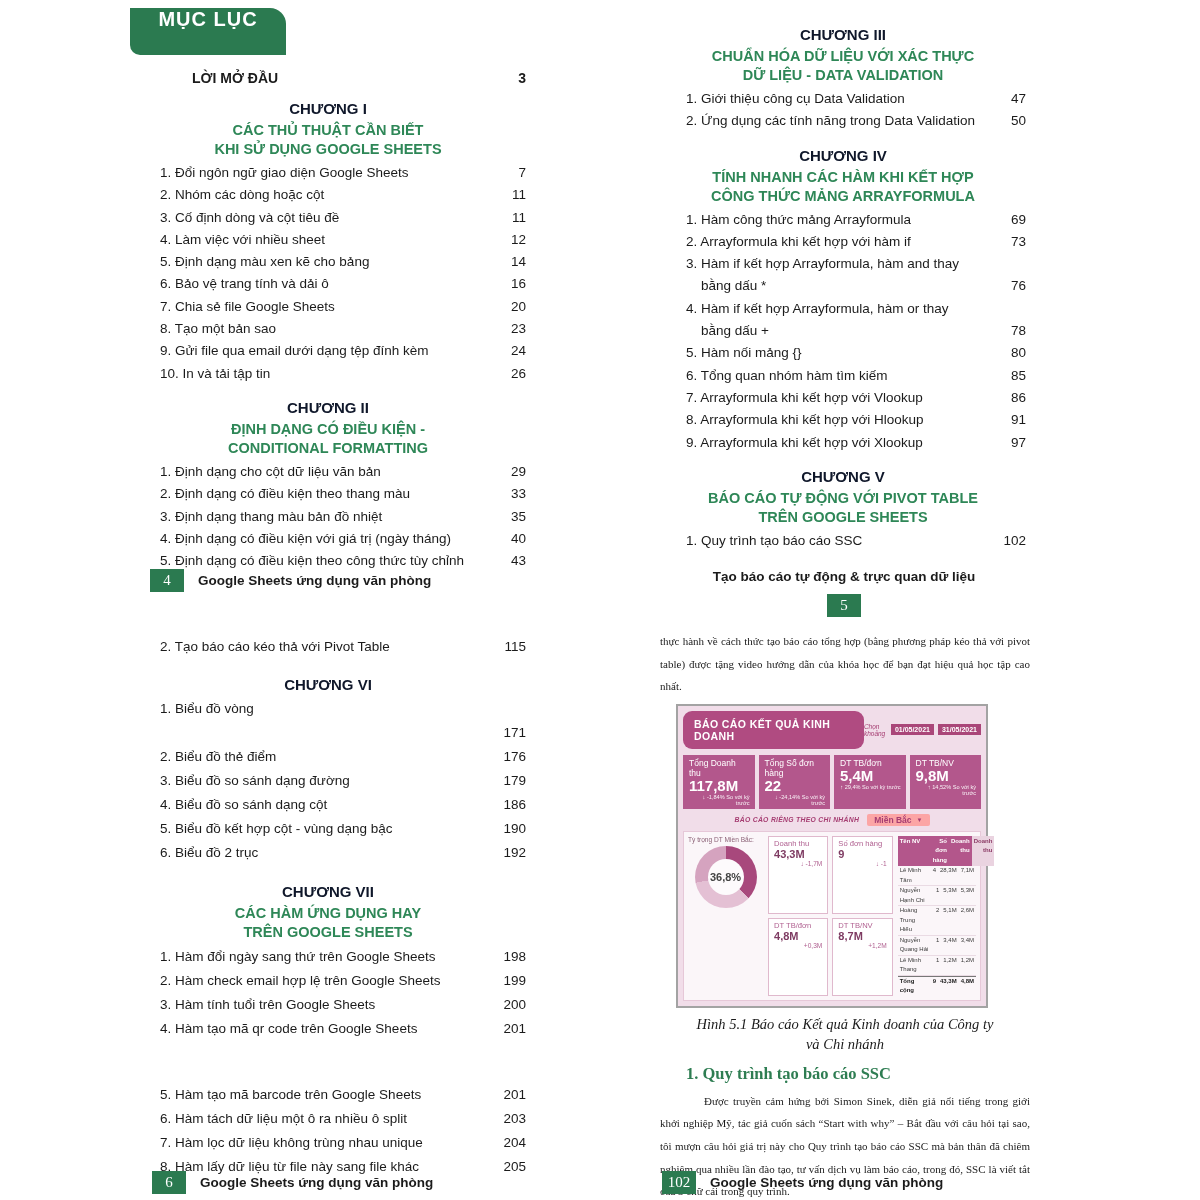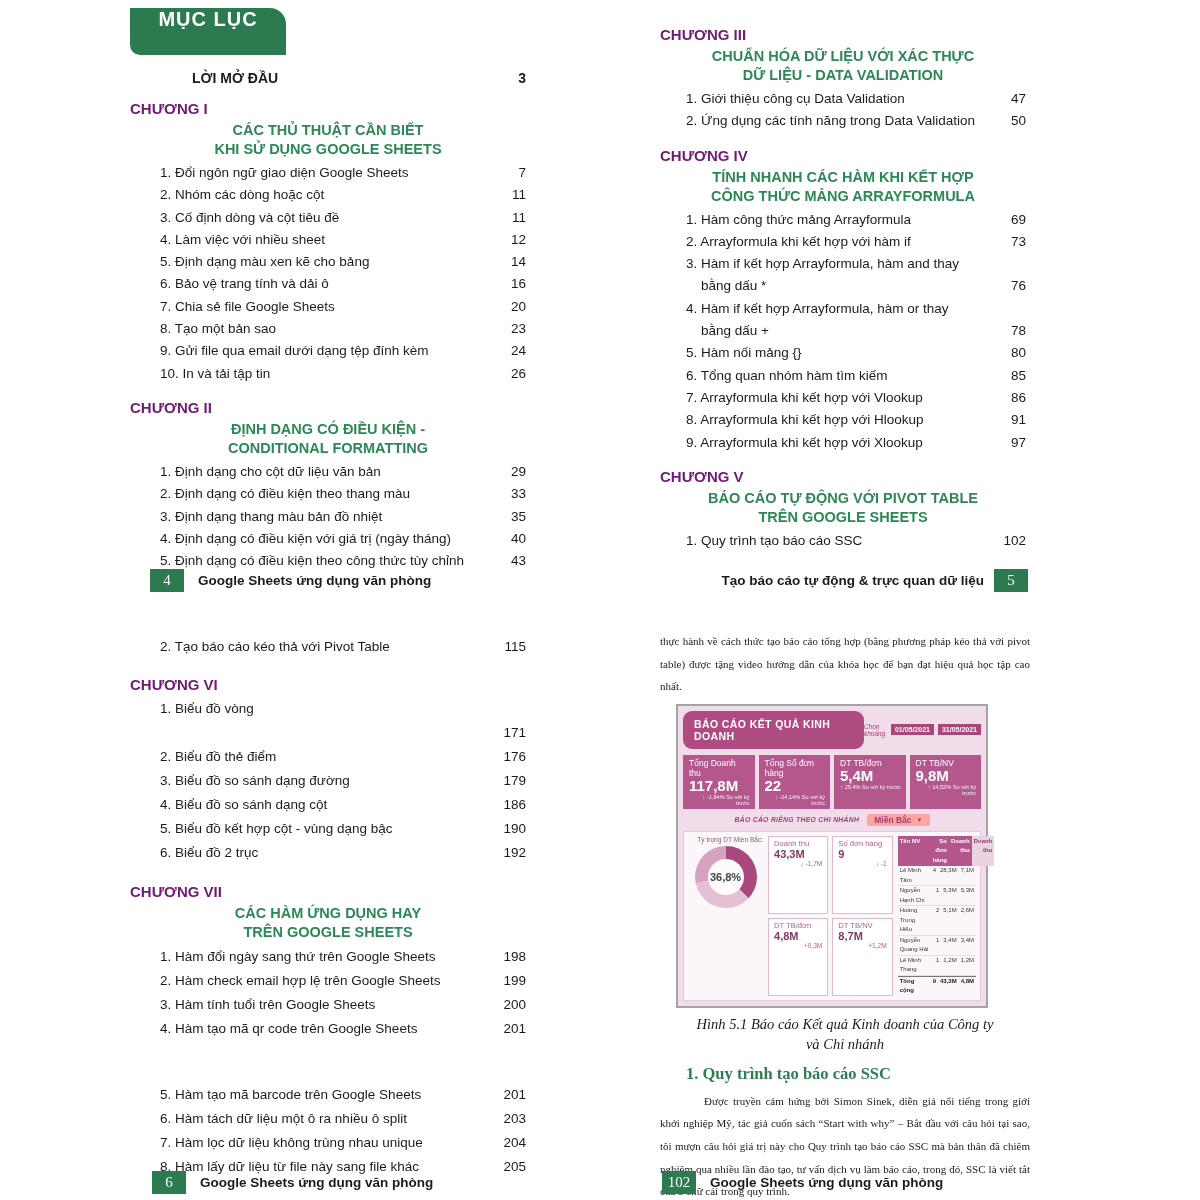--- a/index.html
+++ b/index.html
@@ -5,21 +5,21 @@
   html,body{margin:0;padding:0;background:#ffffff;}
   #canvas{position:relative;width:1200px;height:1200px;background:#fff;overflow:hidden;
           font-family:"Liberation Sans",sans-serif;color:#1b1b1b;}
   .page{position:absolute;}
   
   #muc-luc-box{position:absolute;left:130px;top:8px;width:156px;height:47px;
     background:#2b7a50;border-radius:0 16px 0 10px;display:flex;justify-content:center;}
   #muc-luc-box .t{color:#fff;font-weight:bold;font-size:20px;letter-spacing:1px;}
   .toc-lead{display:flex;justify-content:space-between;font-weight:bold;font-size:14px;
     padding-left:62px;margin-top:8px;}
-  .ch-num{font-weight:bold;font-size:15px;margin:14px 0 4px 0;color:#701a75;}
+  .ch-num{text-align:center;font-weight:bold;font-size:15px;margin:14px 0 4px 0;color:#0f172a;}
   .ch-title{text-align:center;font-weight:bold;font-size:14.5px;line-height:19px;color:#2e8757;}
   .ch-title .line:empty{display:none;}
   .toc-items{margin-top:3px;}
   .toc-row{display:flex;justify-content:space-between;font-size:13.5px;line-height:22.3px;}
   .pl .toc-row{padding-left:30px;}
   .pr .toc-row{padding-left:26px;}
   .toc-text{white-space:pre;}
   .toc-page{text-align:right;min-width:30px;}
   
   .footer{position:absolute;display:flex;align-items:center;gap:14px;font-weight:bold;font-size:13.5px;}
@@ -41,21 +41,21 @@
   .kpi-row{display:grid;grid-template-columns:repeat(4,1fr);gap:4px;margin-top:6px;}
   .kpi{background:#b3578c;color:#fff;padding:3px 5px 3px 6px;min-height:36px;}
   .kpi .lab{font-size:8.5px;}
   .kpi .val{font-size:15px;font-weight:bold;line-height:16px;}
   .kpi .sub{font-size:5.6px;opacity:.92;text-align:right;}
   .band{display:flex;align-items:center;justify-content:center;gap:8px;margin-top:5px;}
   .band .lab{font-style:italic;font-weight:bold;font-size:6.8px;color:#a63d72;letter-spacing:.3px;}
   .band .sel{background:#fca5a5;color:#a63d72;font-size:8.5px;font-weight:bold;padding:1px 7px;
     display:flex;align-items:center;gap:5px;border-radius:2px;}
   .db-lower{display:flex;gap:5px;margin-top:5px;background:#fbf6f9;border:1px solid #e6c8d8;padding:4px;}
-  .donut-wrap{width:88px;text-align:right;}
+  .donut-wrap{width:88px;text-align:left;}
   .donut-label{font-size:6.6px;color:#8c6277;margin-bottom:3px;}
   .donut{position:relative;width:62px;height:62px;margin:0 auto;border-radius:50%;
     background:conic-gradient(#a8487c 0 36.8%,#e4c0d4 36.8% 72%,#d5a3bf 72% 100%);}
   .donut::after{content:"";position:absolute;inset:13px;background:#fdfafc;border-radius:50%;}
   .donut .pct{position:absolute;inset:0;display:flex;align-items:center;justify-content:center;
     z-index:2;font-weight:bold;font-size:11px;color:#444;}
   .mini-grid{display:grid;grid-template-columns:1fr 1fr;gap:4px;width:146px;}
   .mini{background:#fff;border:1px solid #e0b9cd;padding:2px 5px;}
   .mini .lab{font-size:7.6px;color:#b06090;}
   .mini .val{font-size:11px;font-weight:bold;color:#7e3b62;line-height:12px;}
@@ -274,21 +274,21 @@
     </div>
     <div class="toc-items">
 
         <div class="toc-row">
           <span class="toc-text">1. Quy trình tạo báo cáo SSC</span>
           <span class="toc-page">102</span>
         </div>
       </div>
   </div>
 
-  <div class="footer" style="left:660px;top:569px;width:368px;justify-content:flex-end;gap:10px;">
+  <div class="footer" style="left:660px;top:569px;width:368px;justify-content:flex-end;gap:10px;flex-direction:column;">
     <span>Tạo báo cáo tự động &amp; trực quan dữ liệu</span>
     <span class="badge">5</span>
   </div>
 
   <div class="page pl" style="left:130px;top:636px;width:396px;">
     <div class="toc-row" style="font-size:13.5px;">
       <span class="toc-text">2. Tạo báo cáo kéo thả với Pivot Table</span>
       <span class="toc-page">115</span>
     </div>
 

